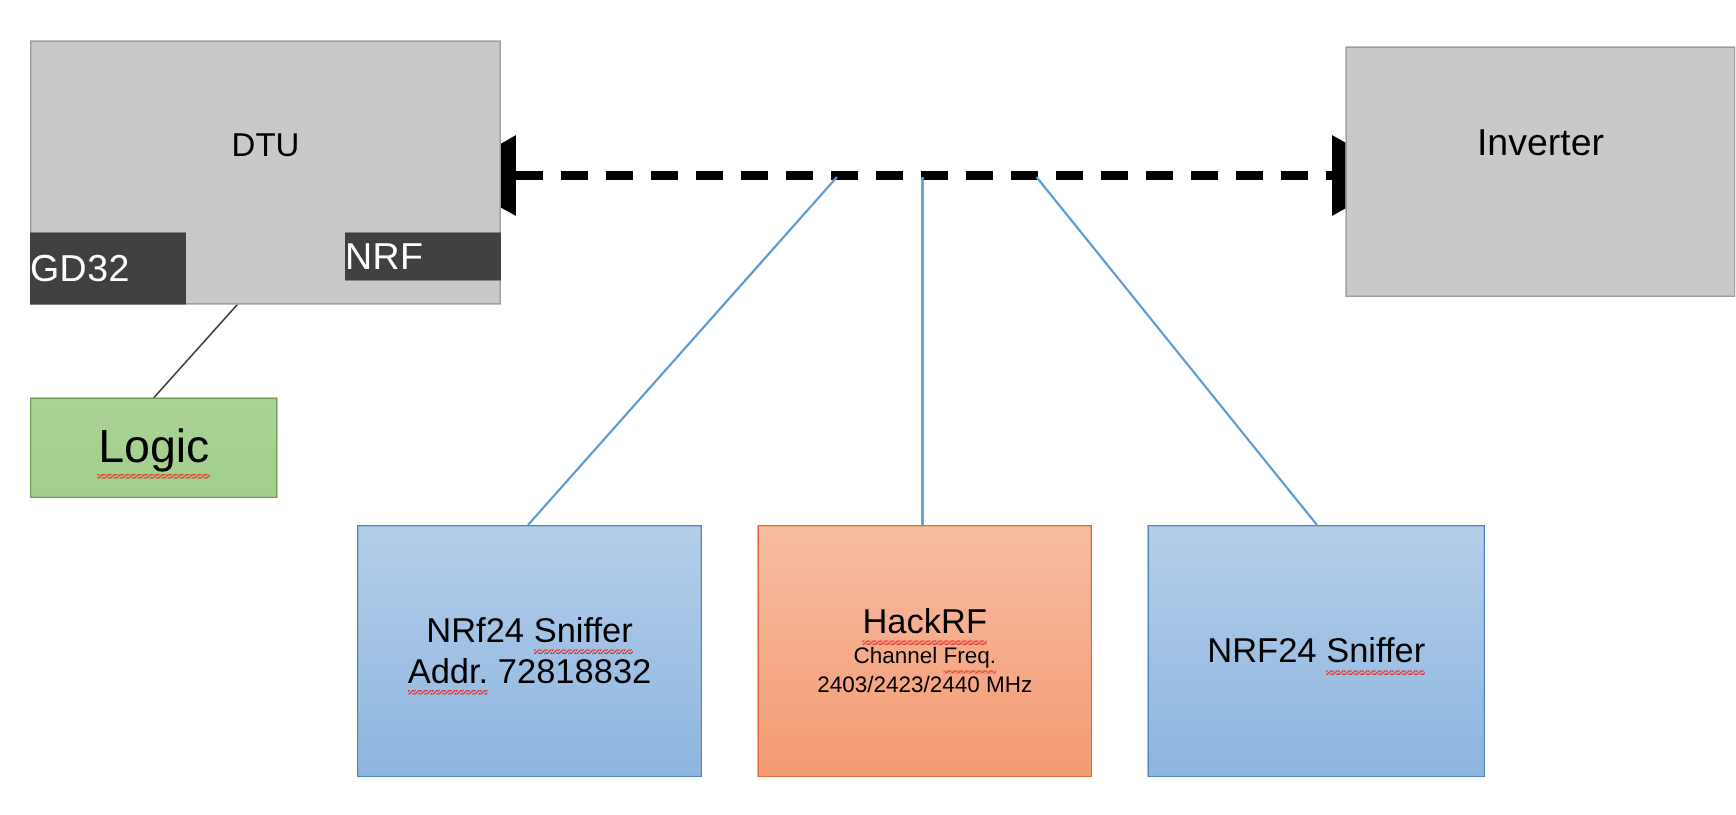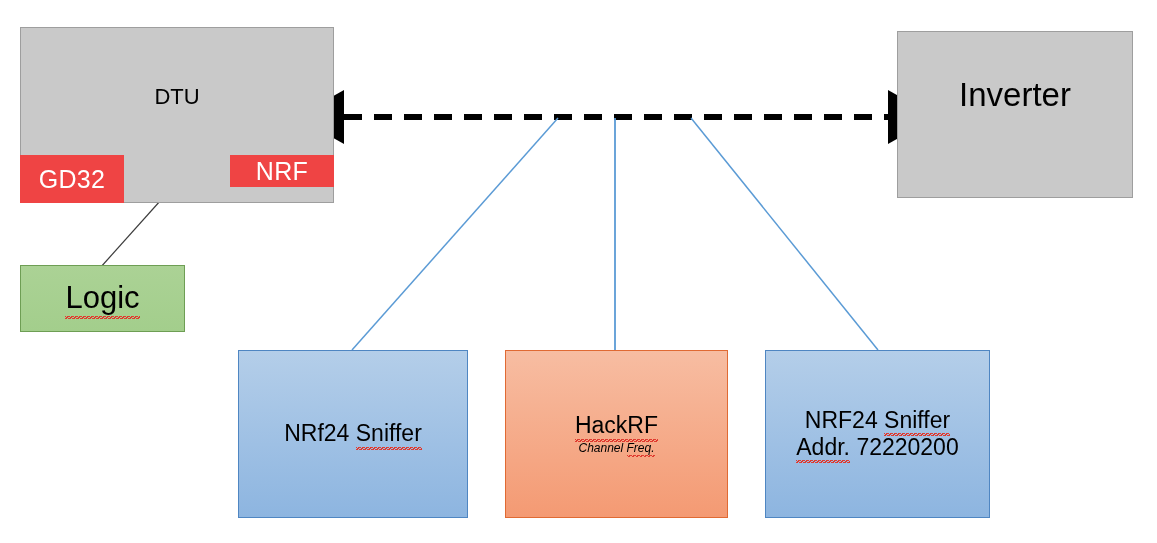--- a/index.html
+++ b/index.html
@@ -50,35 +50,34 @@
     top: 27px;
     width: 314px;
     height: 176px;
     justify-content: space-between;
     padding-top: 56px;
     font-size: 22px;
   }
   #inverter {
     left: 897px;
     top: 31px;
-    width: 236px;
+    width: 260px;
     height: 167px;
-    font-size: 33px;
+    font-size: 25px;
     padding-bottom: 38px;
   }
 
   
   .chip {
     position: absolute;
     box-sizing: border-box;
-    background: #ef4444;
+    background: #404040;
     color: #ffffff;
     display: flex;
     align-items: center;
-    justify-content: center;
     font-size: 25px;
     letter-spacing: 0.3px;
   }
   #chip-gd32 {
     left: 20px;
     top: 155px;
     width: 104px;
     height: 48px;
   }
   #chip-nrf {
@@ -128,23 +127,22 @@
     width: 225px;
     height: 168px;
     font-size: 23px;
   }
 
   .hackrf-title {
     font-size: 23px;
     margin-bottom: 1px;
   }
   .hackrf-sub {
-    font-size: 12px;
+    font-size: 15px;
     line-height: 1.25;
-    font-style: italic;
   }
 
   
   .sq {
     position: relative;
     display: inline-block;
   }
   .sq::after {
     content: "";
     position: absolute;
@@ -216,25 +214,26 @@
   <div class="node device" id="inverter">
     <span class="line1">Inverter</span>
   </div>
 
   <div class="node" id="logic">
     <span class="sq">Logic</span>
   </div>
 
   <div class="node sniffer" id="nrf-sniffer-left">
     <span class="line1"><span>NRf24 </span><span class="sq">Sniffer</span></span>
+    <span class="line2"><span class="sq">Addr.</span><span>&nbsp;</span><span>72818832</span></span>
   </div>
 
   <div class="node hackrf-box" id="hackrf">
     <span class="hackrf-title sq">HackRF</span>
     <span class="hackrf-sub"><span>Channel </span><span class="sq sq-sm">Freq.</span></span>
+    <span class="hackrf-sub">2403/2423/2440 MHz</span>
   </div>
 
   <div class="node sniffer" id="nrf-sniffer-right">
     <span class="line1"><span>NRF24 </span><span class="sq">Sniffer</span></span>
-    <span class="line2"><span class="sq">Addr.</span><span>&nbsp;</span><span>72220200</span></span>
   </div>
 
 </div>
 
 </body></html>

